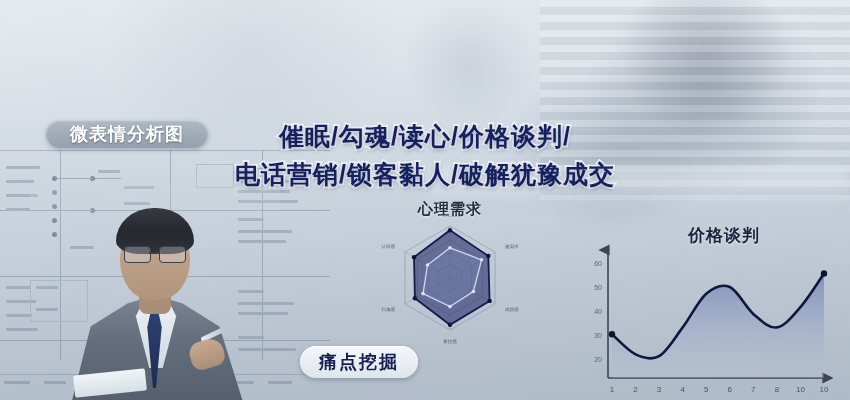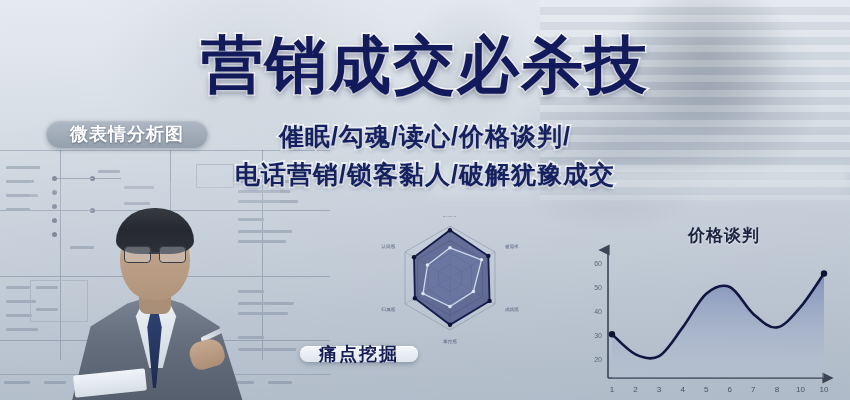--- a/index.html
+++ b/index.html
@@ -192,21 +192,21 @@
   .line-wrap{position:absolute;left:578px;top:196px;width:262px;height:186px;margin-top:28px;}
   .line-title{
     position:absolute;left:30px;right:0;top:0;text-align:center;
     font-size:17px;font-weight:bold;color:#1a2340;letter-spacing:1px;
     text-shadow:0 1px 2px rgba(255,255,255,.65);
   }
   .line-svg{position:absolute;left:0;top:18px;}
 
   
   .pill{
-    position:absolute;height:16px;border-radius:17px;
+    position:absolute;height:32px;border-radius:17px;
     background:linear-gradient(180deg,#f4f7fa,#dfe5ec);
     box-shadow:0 2px 5px rgba(60,72,92,.35), inset 0 1px 1px rgba(255,255,255,.9);
     display:flex;align-items:center;justify-content:center;
   }
   .pill span{
     font-size:18px;font-weight:bold;color:#141c52;letter-spacing:2px;
   }
   .pill.pain{left:300px;top:346px;width:118px;}
   .pill.value{left:452px;top:346px;width:114px;}
 </style>
@@ -301,25 +301,25 @@
     </div>
     <div class="p-pen"></div>
     <div class="p-hand"></div>
     <div class="p-paper"></div>
   </div>
 
   <div class="badge-pill">
     <span>微表情分析图</span>
   </div>
 
-  <div class="headline">营销成交必杀技</div>
   <div class="subline two">电话营销/锁客黏人/破解犹豫成交</div>
   <div class="subline one">催眠/勾魂/读心/价格谈判/</div>
 
   <div class="radar-wrap">
+    <div class="radar-title">心理需求</div>
     <svg class="radar-svg" width="240" height="134" viewBox="0 0 240 134">
       <g id="radar-grid" stroke="#8693a6" stroke-width="0.7" fill="none" opacity="0.85">
           <polygon points="120.0,10.0 165.0,36.0 165.0,88.0 120.0,114.0 75.0,88.0 75.0,36.0"></polygon>
           <polygon points="120.0,24.6 152.4,43.3 152.4,80.7 120.0,99.4 87.6,80.7 87.6,43.3"></polygon>
           <polygon points="120.0,37.0 141.6,49.5 141.6,74.5 120.0,87.0 98.4,74.5 98.4,49.5"></polygon>
           <polygon points="120.0,48.5 131.7,55.2 131.7,68.8 120.0,75.5 108.3,68.8 108.3,55.2"></polygon>
         </g>
       <g id="radar-spokes" stroke="#8693a6" stroke-width="0.6" opacity="0.7">
           <line x1="120" y1="62" x2="120.0" y2="10.0"></line>
           <line x1="120" y1="62" x2="165.0" y2="36.0"></line>

